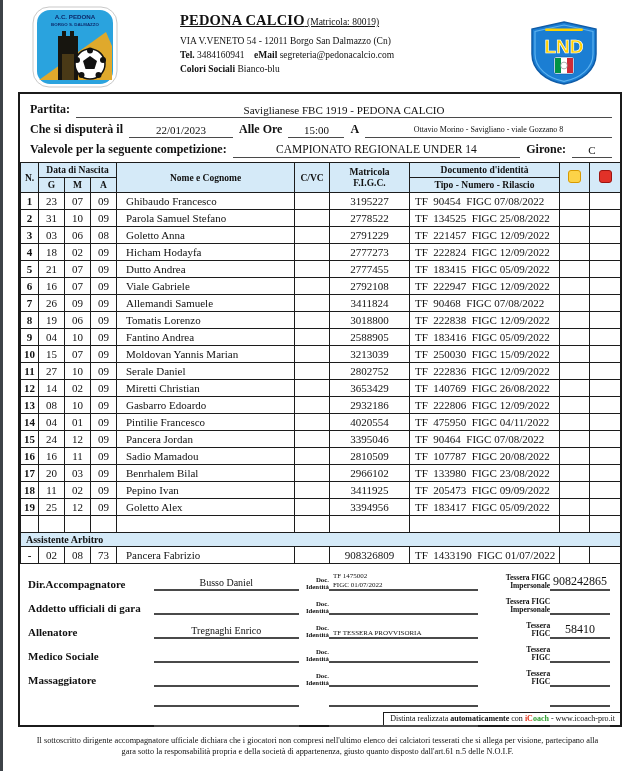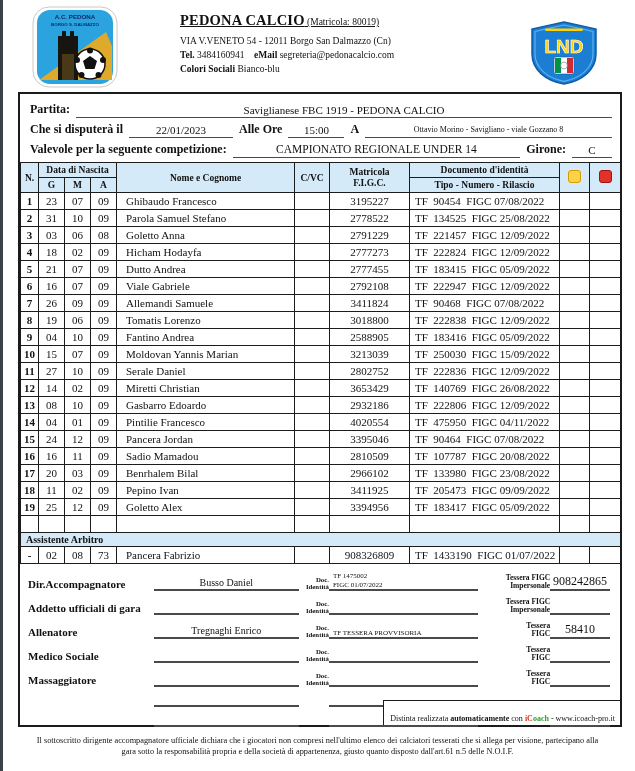--- a/index.html
+++ b/index.html
@@ -58,21 +58,21 @@
   .role{width:126px;font-weight:bold;font-size:11px;line-height:1.1;padding-bottom:1px;}
   .fillline{border-bottom:2px solid #4a4a4a;}
   .name-line{width:146px;text-align:center;font-size:10px;line-height:1.25;}
   .sm-label{font-weight:bold;line-height:1.05;text-align:right;padding-bottom:1px;}
   .doc-label{width:30px;font-size:6.8px;}
   .doc-line{width:150px;font-size:7px;line-height:1.2;padding-left:4px;display:flex;flex-direction:column;justify-content:flex-start;}
   .tess-label{width:72px;font-size:7.5px;}
   .tess-line{width:60px;text-align:center;font-size:12px;line-height:1.25;}
   .blanks{min-height:17px;}
 
-  .credit{position:absolute;right:0;bottom:0;border-top:1.5px solid #1b1b1b;border-left:1.5px solid #1b1b1b;font-size:8px;padding:13px 5px 2px 6px;background:#fff;white-space:pre;}
+  .credit{position:absolute;right:0;bottom:0;border-top:1.5px solid #1b1b1b;border-left:1.5px solid #1b1b1b;font-size:8px;padding:1px 5px 2px 6px;background:#fff;white-space:pre;}
   .ic-i{color:#e2341b;font-weight:bold;}
   .ic-rest{color:#2f9e2f;font-weight:bold;}
 
   
   .footer{position:absolute;top:736px;left:30px;width:575px;text-align:center;font-size:8.3px;line-height:1.3;}
 
   svg text{font-family:"Liberation Sans",sans-serif;}
 </style>
 </head>
 <body>

